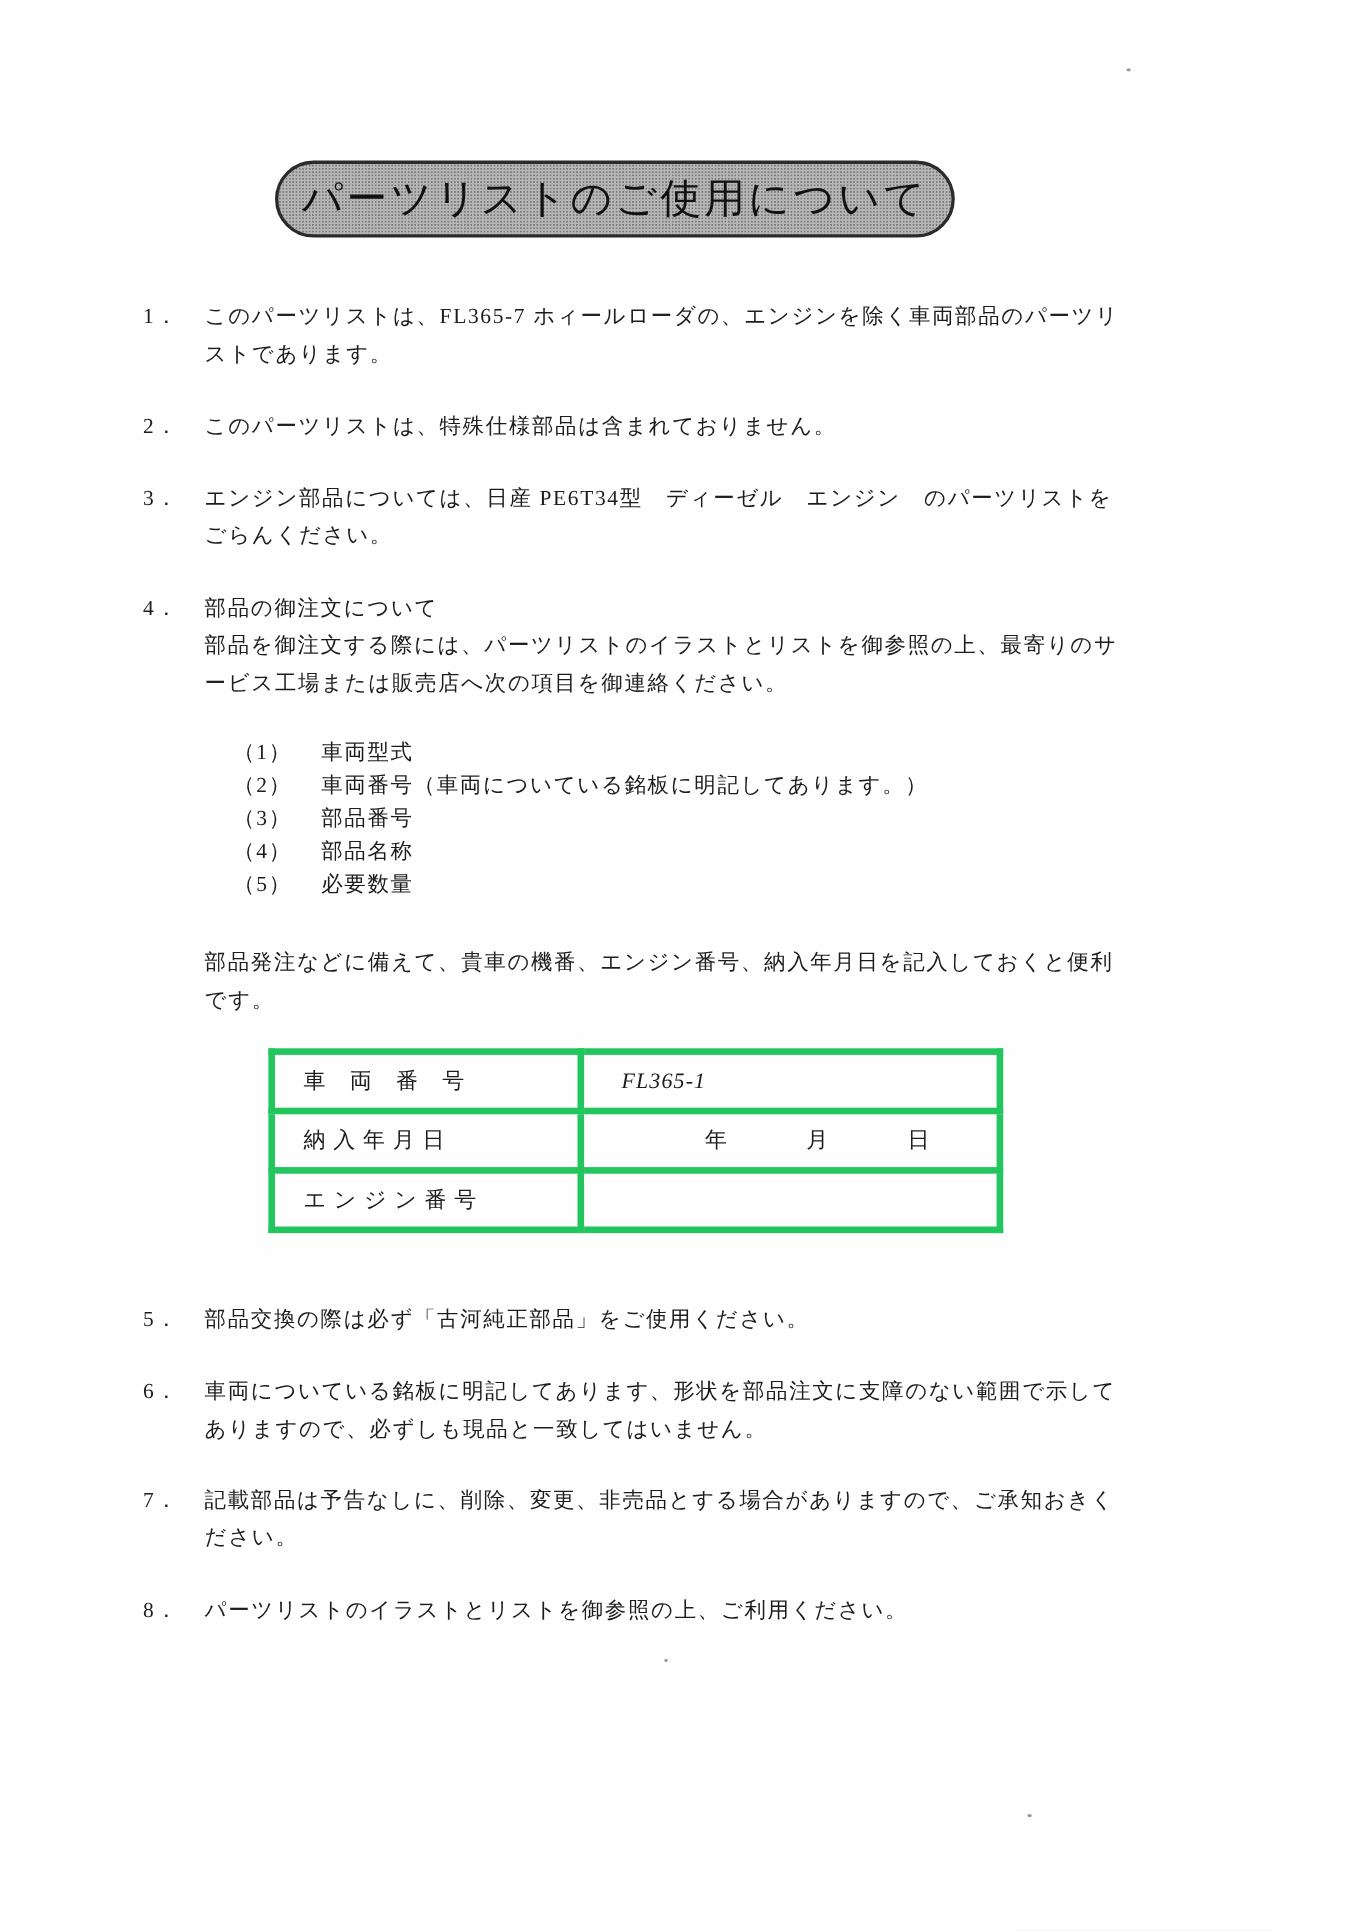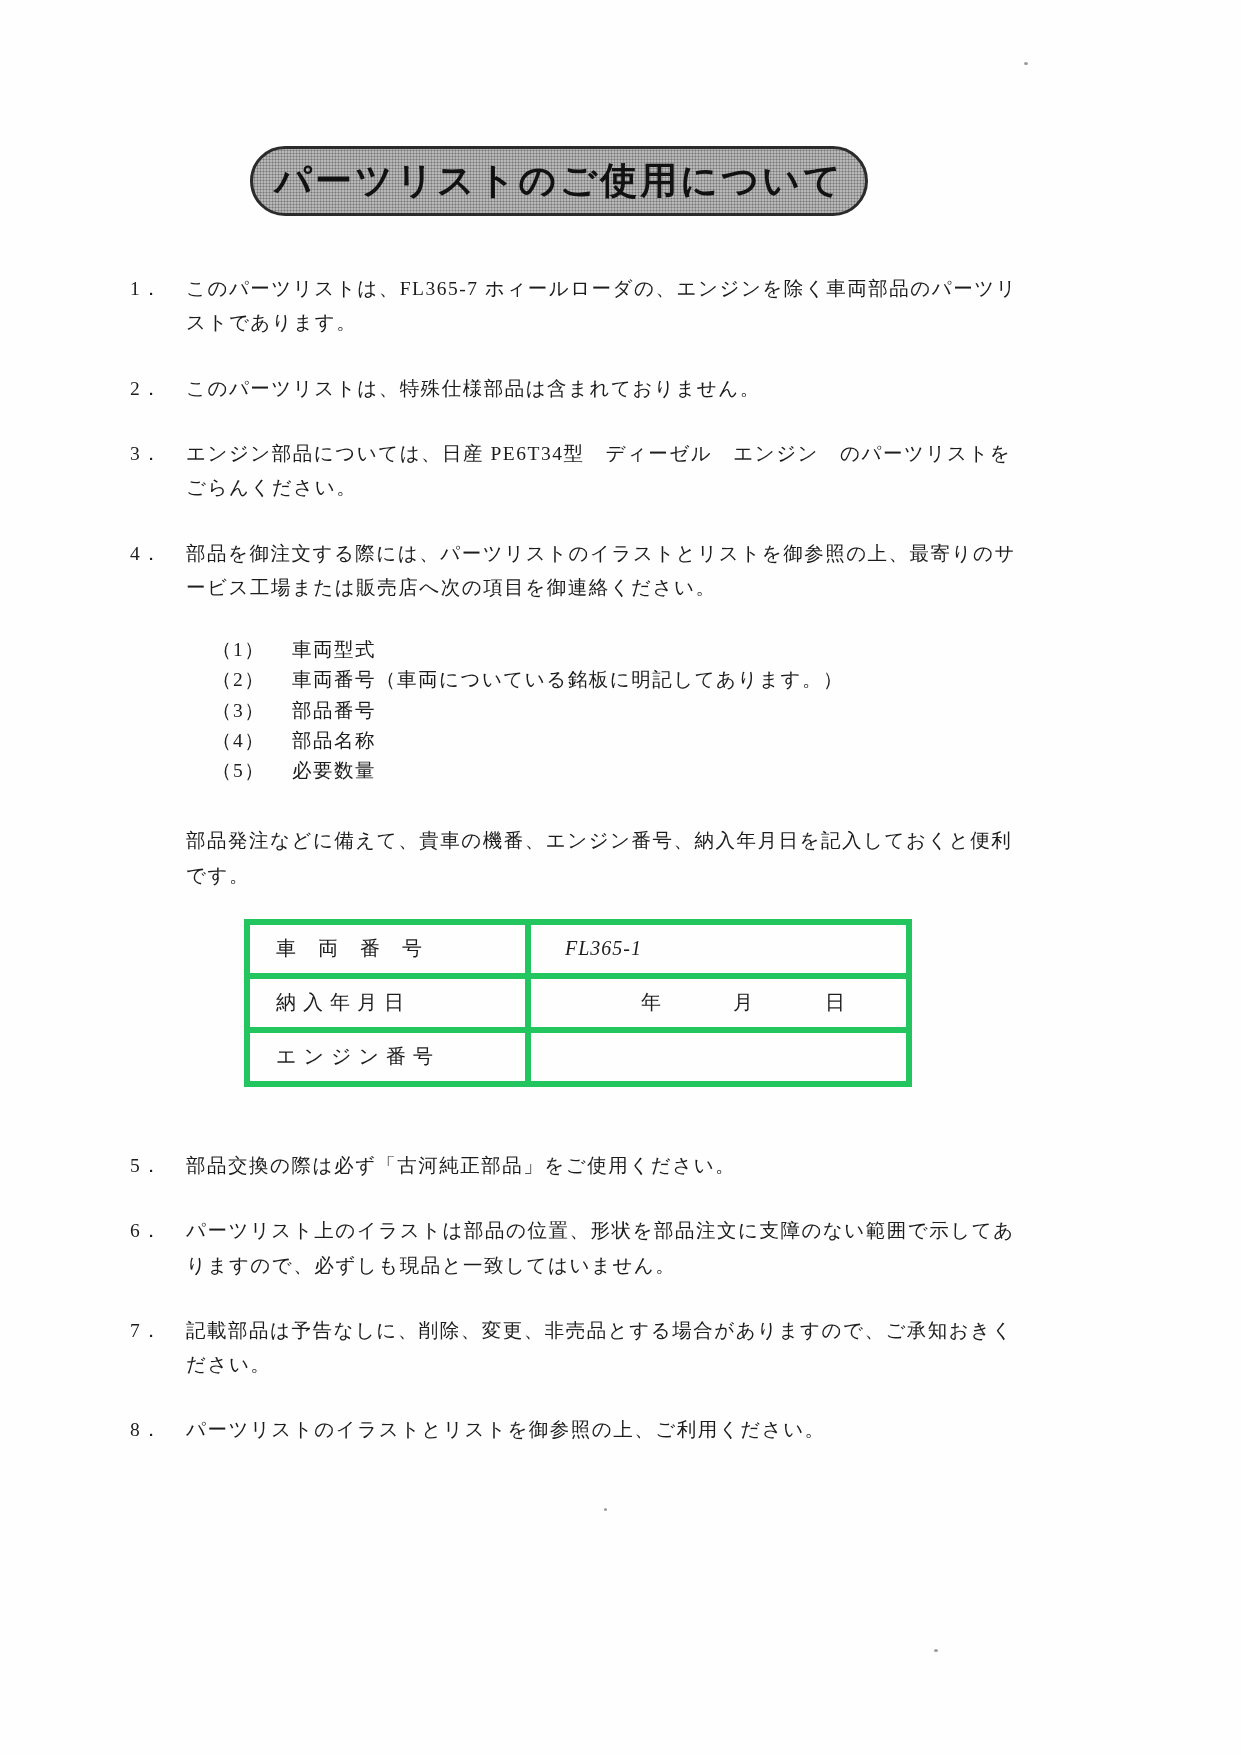--- a/index.html
+++ b/index.html
@@ -29,21 +29,21 @@
     border-radius: 42px;
     background-color: #b7b7b7;
     background-image: radial-gradient(circle, #777 0.9px, rgba(0,0,0,0) 1.1px);
     background-size: 3px 3px;
     display: flex;
     align-items: center;
     justify-content: center;
   }
   .title-text {
     font-size: 37px;
-    font-weight: bold;
+    font-weight: normal;
     letter-spacing: 3px;
     color: #111;
     white-space: nowrap;
   }
   .item {
     display: flex;
     align-items: flex-start;
     margin-bottom: 31px;
     font-size: 19.5px;
     line-height: 1.76;
@@ -131,20 +131,21 @@
     </div>
 
     <div class="item">
       <span class="item-num">3．</span>
       <div class="item-body">エンジン部品については、日産 PE6T34型　ディーゼル　エンジン　のパーツリストをごらんください。</div>
     </div>
 
     <div class="item item-4">
       <span class="item-num">4．</span>
       <div class="item-body">
+        <div>部品の御注文について</div>
         <div>部品を御注文する際には、パーツリストのイラストとリストを御参照の上、最寄りのサービス工場または販売店へ次の項目を御連絡ください。</div>
 
         <div class="sublist">
           <div class="subitem">
             <span class="sub-num">（1）</span>
             <span>車両型式</span>
           </div>
           <div class="subitem">
             <span class="sub-num">（2）</span>
             <span>車両番号（車両についている銘板に明記してあります。）</span>
@@ -190,21 +191,21 @@
       </div>
     </div>
 
     <div class="item">
       <span class="item-num">5．</span>
       <div class="item-body">部品交換の際は必ず「古河純正部品」をご使用ください。</div>
     </div>
 
     <div class="item">
       <span class="item-num">6．</span>
-      <div class="item-body">パーツリスト上のイラストは部品の位置、形状を部品注文に支障のない範囲で示してありますので、必ずしも現品と一致してはいません。</div>
+      <div class="item-body">車両についている銘板に明記してあります、形状を部品注文に支障のない範囲で示してありますので、必ずしも現品と一致してはいません。</div>
     </div>
 
     <div class="item">
       <span class="item-num">7．</span>
       <div class="item-body">記載部品は予告なしに、削除、変更、非売品とする場合がありますので、ご承知おきください。</div>
     </div>
 
     <div class="item">
       <span class="item-num">8．</span>
       <div class="item-body">パーツリストのイラストとリストを御参照の上、ご利用ください。</div>

